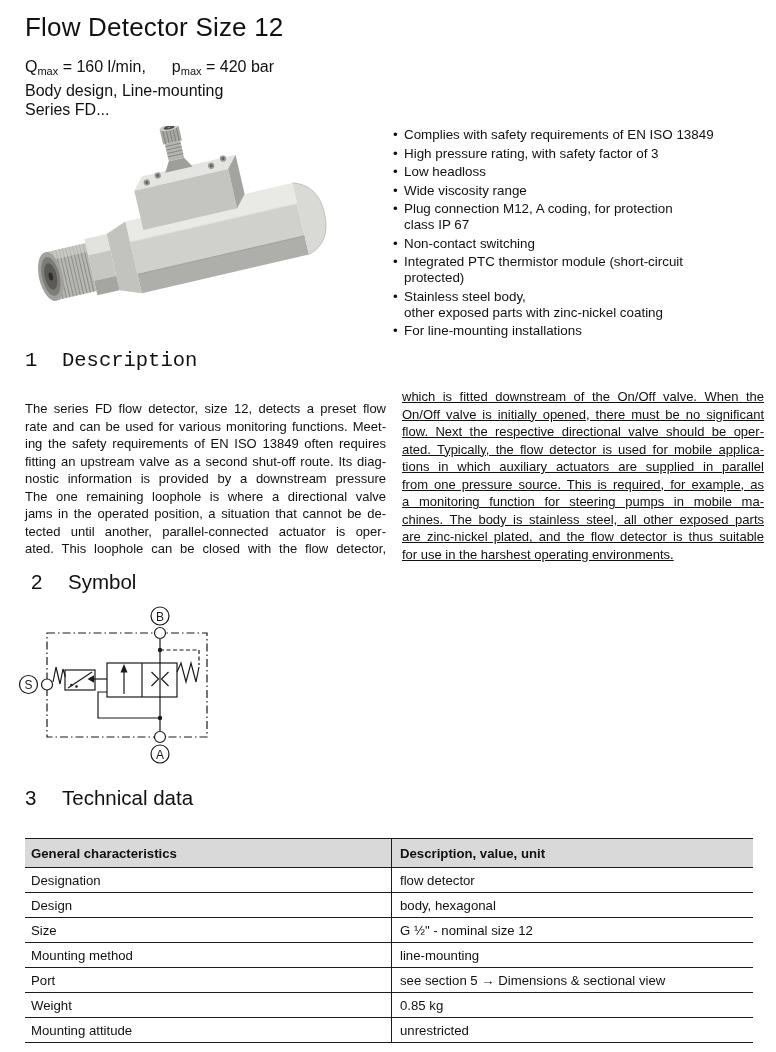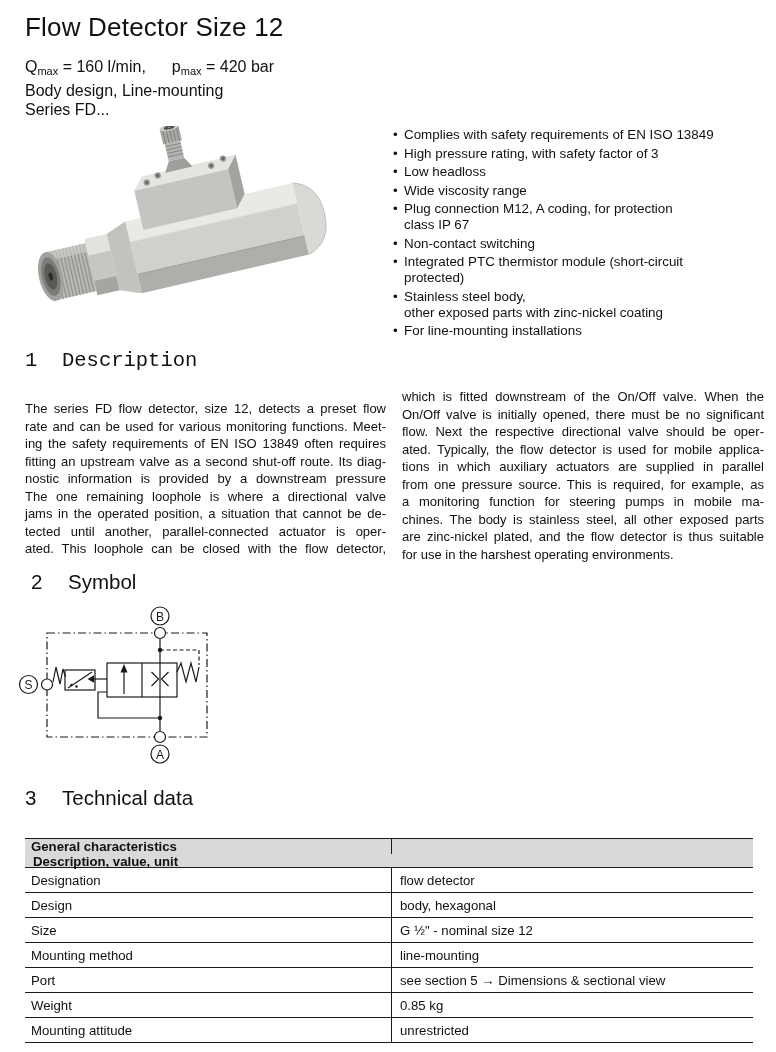--- a/index.html
+++ b/index.html
@@ -19,27 +19,27 @@
   .flines{flex:1;}
   
   .sechead{font-size:20.5px;}
   .sechead .num{display:inline-block;width:37px;}
   .sec1{left:25px;top:349px;font-family:Liberation Mono, monospace;}
   .sec2{left:25px;top:570px;margin-left:6px;}
   .sec3{left:25px;top:786px;}
   
   .desc-col{font-size:13px;line-height:17.55px;}
   .col1{left:25px;top:400px;width:361px;}
-  .col2{left:402px;top:388px;width:362px;}
+  .col2{left:402px;top:388px;width:362px;text-decoration:underline;}
   .jline{text-align:justify;text-align-last:justify;}
   .last-left .jline:last-child{text-align-last:left;}
   
   .ttable{left:25px;top:838px;width:728px;border-top:1px solid #1c1c1c;font-size:13.2px;}
   .trow{display:flex;align-items:stretch;border-bottom:1px solid #1c1c1c;height:24px;}
-  .trow.thead{height:28px;background:#d9d9d9;font-weight:bold;flex-direction:column;}
+  .trow.thead{height:28px;background:#d9d9d9;font-weight:bold;}
   .tc1{width:367px;border-right:1px solid #1c1c1c;display:flex;align-items:center;padding-left:6px;box-sizing:border-box;}
   .tc2{flex:1;display:flex;align-items:center;padding-left:8px;}
   svg text{font-family:"Liberation Sans",sans-serif;}
 </style>
 </head>
 <body>
 
 <div class="abs title">Flow Detector Size 12</div>
 <div class="abs specs">
   <div><span>Q</span><sub>max</sub><span> = 160 l/min,</span><span class="pgap"></span><span>p</span><sub>max</sub><span> = 420 bar</span></div>

